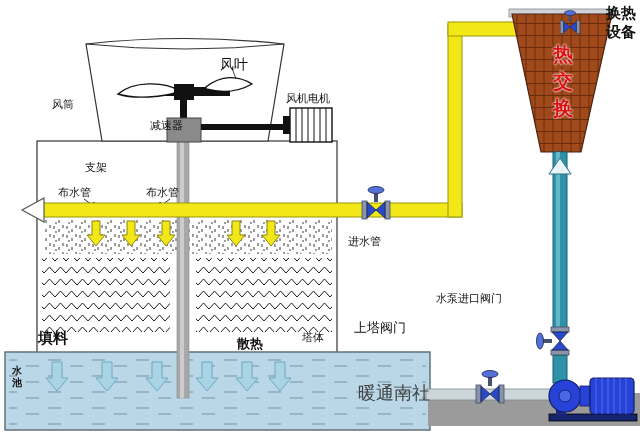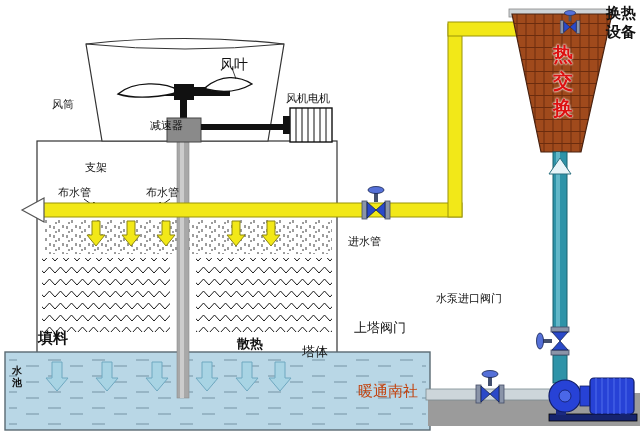--- a/index.html
+++ b/index.html
@@ -158,21 +158,21 @@
 <div class="lbl" style="left:52px;top:99px;font-size:11px;">风筒</div>
 <div class="lbl" style="left:220px;top:57px;font-size:14px;">风叶</div>
 <div class="lbl" style="left:286px;top:93px;font-size:11px;">风机电机</div>
 <div class="lbl" style="left:133px;top:120px;font-size:11px;margin-left:17px;">减速器</div>
 <div class="lbl" style="left:62px;top:162px;font-size:11px;margin-left:23px;">支架</div>
 <div class="lbl" style="left:58px;top:187px;font-size:11px;">布水管</div>
 <div class="lbl" style="left:146px;top:187px;font-size:11px;">布水管</div>
 <div class="lbl" style="left:348px;top:236px;font-size:11px;">进水管</div>
 <div class="lbl" style="left:38px;top:331px;font-size:15px;font-weight:bold;">填料</div>
 <div class="lbl" style="left:237px;top:337px;font-size:13px;font-weight:bold;">散热</div>
-<div class="lbl" style="left:302px;top:345px;font-size:13px;">塔体</div>
+<div class="lbl" style="left:302px;top:332px;font-size:11px;">塔体</div>
 <div class="lbl wrap" style="left:12px;top:366px;width:16px;font-size:10px;font-weight:bold;">水池</div>
 <div class="lbl" style="left:354px;top:321px;font-size:13px;">上塔阀门</div>
 <div class="lbl" style="left:436px;top:278px;font-size:11px;margin-top:15px;">水泵进口阀门</div>
 <div class="lbl wrap" style="left:553px;top:42px;width:26px;font-size:20px;font-weight:bold;color:#dd1111;text-shadow:0 0 2px #fff,0 0 2px #fff;line-height:1.35;">热交换</div>
 <div class="lbl wrap" style="left:606px;top:6px;width:32px;font-size:15px;font-weight:bold;line-height:1.25;">换热设备</div>
-<div class="lbl" style="left:358px;top:384px;font-size:15px;color:#c2410c;">暖通南社</div>
+<div class="lbl" style="left:358px;top:384px;font-size:18px;color:#404040;">暖通南社</div>
 
 </div>
 
 </body></html>

